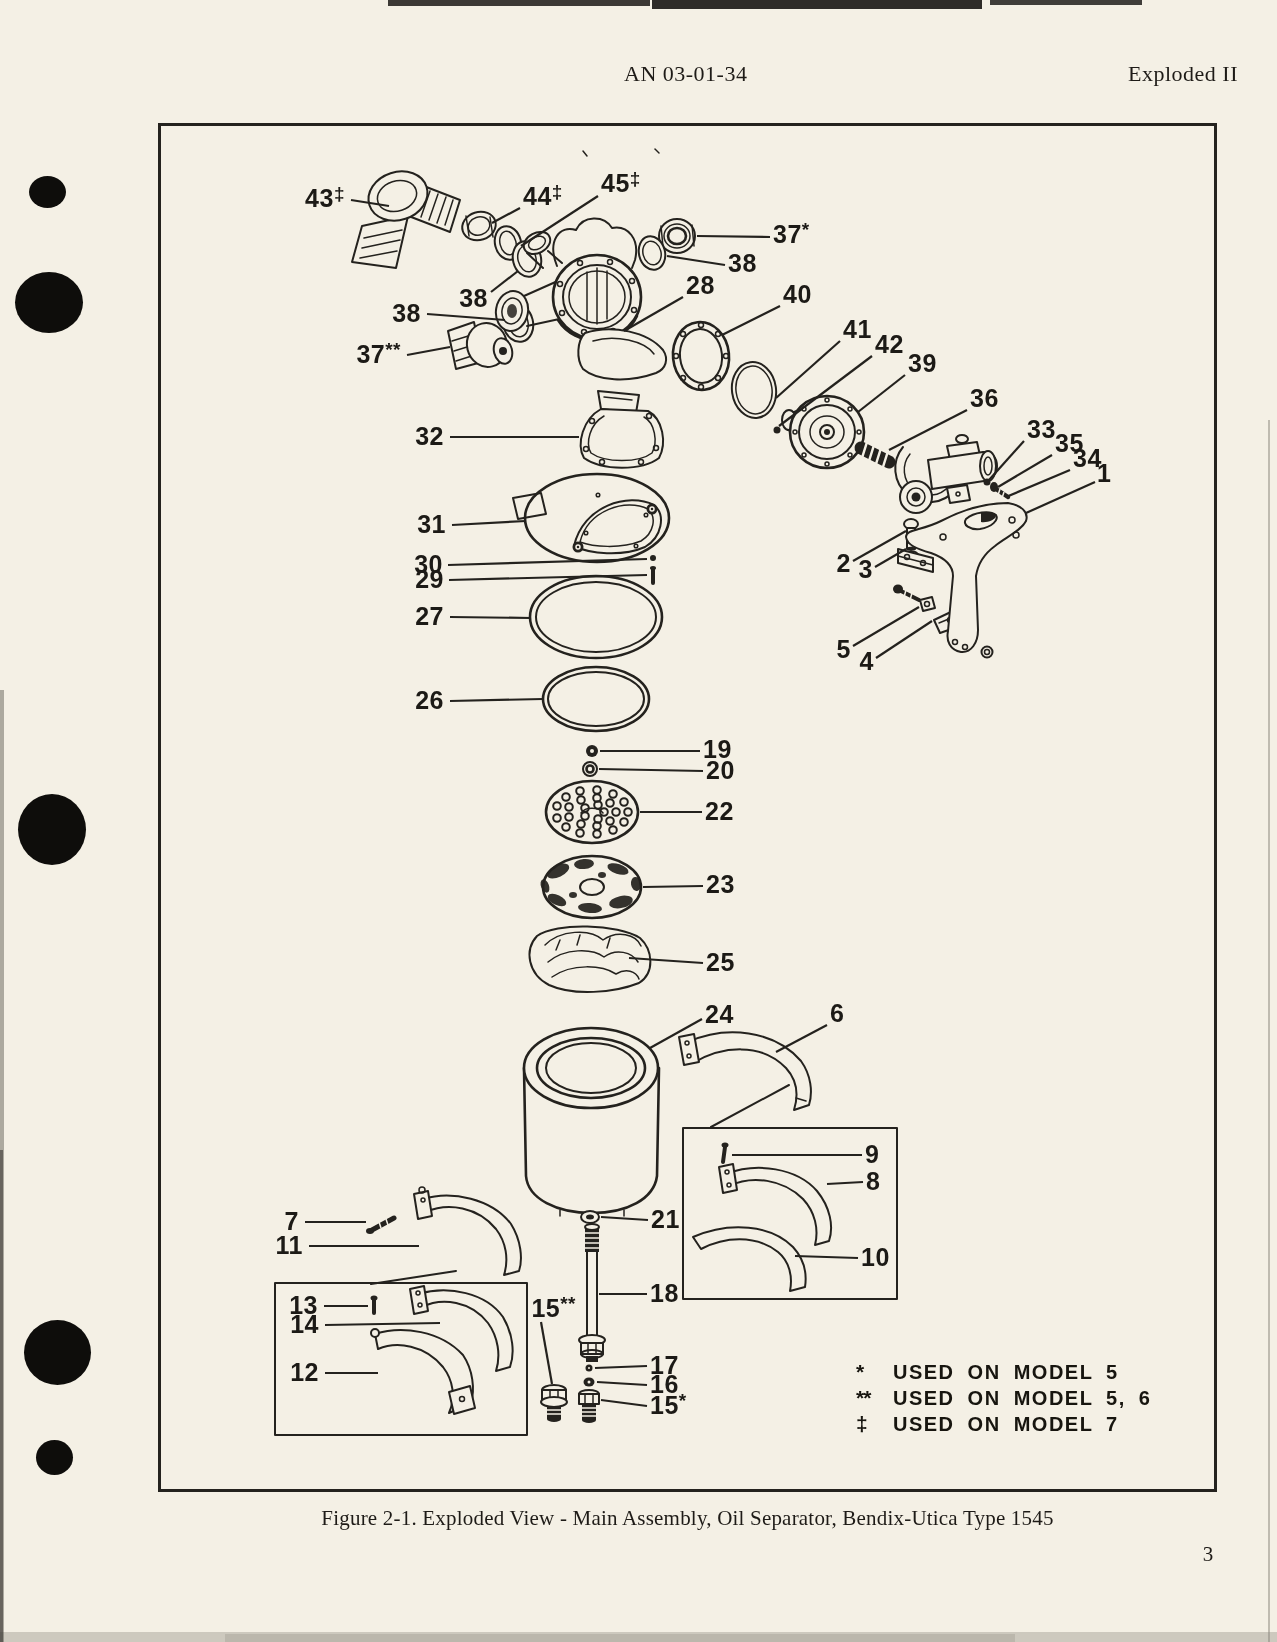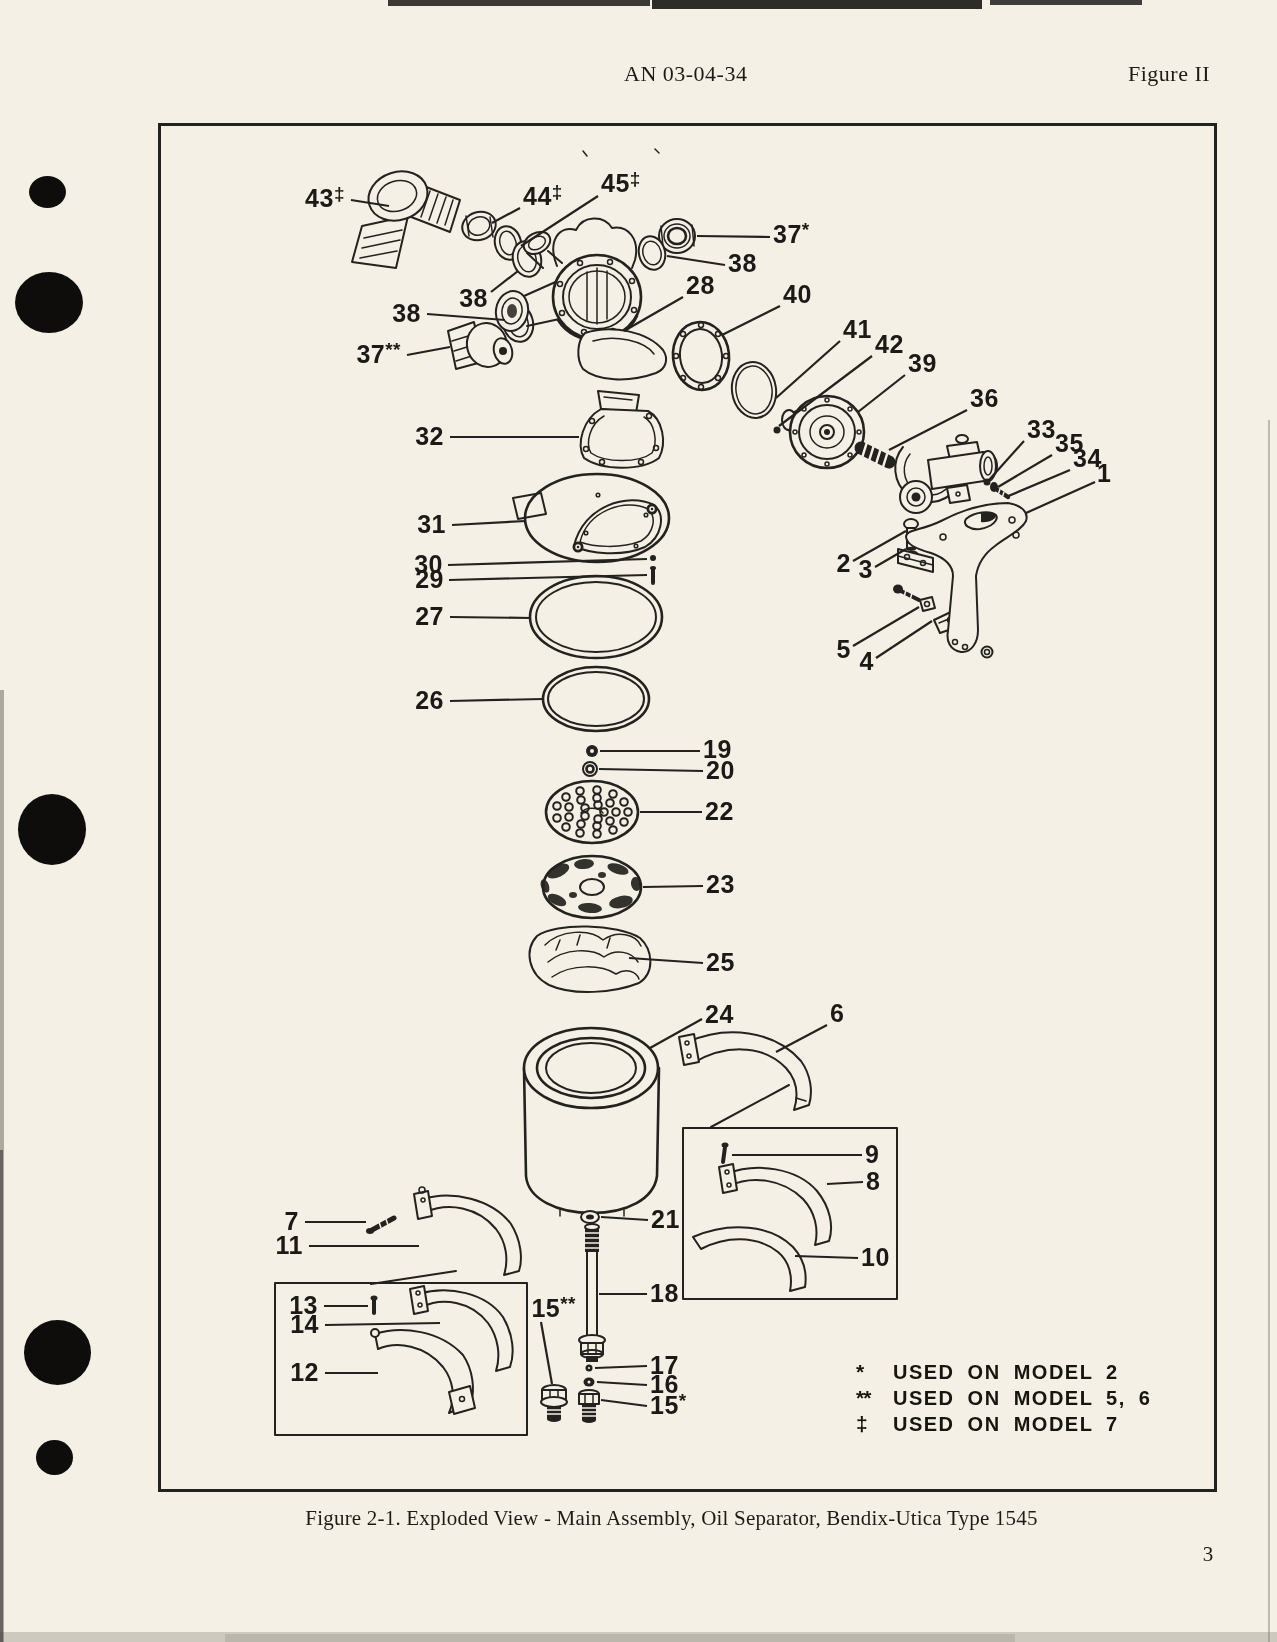--- a/index.html
+++ b/index.html
@@ -4,21 +4,21 @@
 <style>
   html,body{margin:0;padding:0;}
   body{
     width:1277px;height:1642px;position:relative;overflow:hidden;
     background:#f4f0e5;
     font-family:"Liberation Sans",sans-serif;color:#24221e;
   }
   .serif{font-family:"Liberation Serif",serif;color:#1e1b17;}
   .header-doc{position:absolute;left:624px;top:61px;font-size:22px;letter-spacing:.5px;}
   .header-section{position:absolute;left:1128px;top:61px;font-size:22px;letter-spacing:.5px;}
-  .caption{position:absolute;left:142px;top:1506px;width:1059px;text-align:center;font-size:21px;letter-spacing:.2px;}
+  .caption{position:absolute;left:158px;top:1506px;width:1059px;text-align:center;font-size:21px;letter-spacing:.2px;}
   .page-number{position:absolute;left:1196px;top:1542px;width:24px;text-align:center;font-size:21px;}
   #figure-box{
     position:absolute;left:158px;top:123px;width:1053px;height:1363px;
     border:3px solid #24221e;background:transparent;
   }
   #diagram-svg{position:absolute;left:0;top:0;}
   .ln{stroke:#24221e;stroke-width:2;fill:none;stroke-linecap:round;stroke-linejoin:round;}
   .thk{stroke-width:2.6;}
   .thin{stroke-width:1.5;}
   .fl{fill:#f4f0e5;}
@@ -50,30 +50,30 @@
 <div class="artifact" style="left:0;top:690px;width:4px;height:952px;background:#55524a;opacity:.45;"></div>
 <div class="artifact" style="left:0;top:1150px;width:3px;height:492px;background:#3a3733;opacity:.6;"></div>
 <div class="artifact" style="left:1268px;top:420px;width:2px;height:1222px;background:#8a867c;opacity:.5;"></div>
 
 <div id="dot1" class="binding-dot"></div>
 <div id="dot2" class="binding-dot"></div>
 <div id="dot3" class="binding-dot"></div>
 <div id="dot4" class="binding-dot"></div>
 <div id="dot5" class="binding-dot"></div>
 
-<div class="header-doc serif">AN 03-04-34</div>
-<div class="header-section serif">Figure II</div>
+<div class="header-doc serif">AN 03-01-34</div>
+<div class="header-section serif">Exploded II</div>
 <div id="figure-box"></div>
 <div class="caption serif">Figure 2-1.  Exploded View - Main Assembly, Oil Separator, Bendix-Utica Type 1545</div>
 <div class="page-number serif">3</div>
 
 <div class="legend">
   <div class="legend-row">
     <span class="legend-sym">*</span>
-    <span class="legend-text">USED ON MODEL 2</span>
+    <span class="legend-text">USED ON MODEL 5</span>
   </div>
   <div class="legend-row">
     <span class="legend-sym">**</span>
     <span class="legend-text">USED ON MODEL 5, 6</span>
   </div>
   <div class="legend-row">
     <span class="legend-sym">‡</span>
     <span class="legend-text">USED ON MODEL 7</span>
   </div>
 </div>

